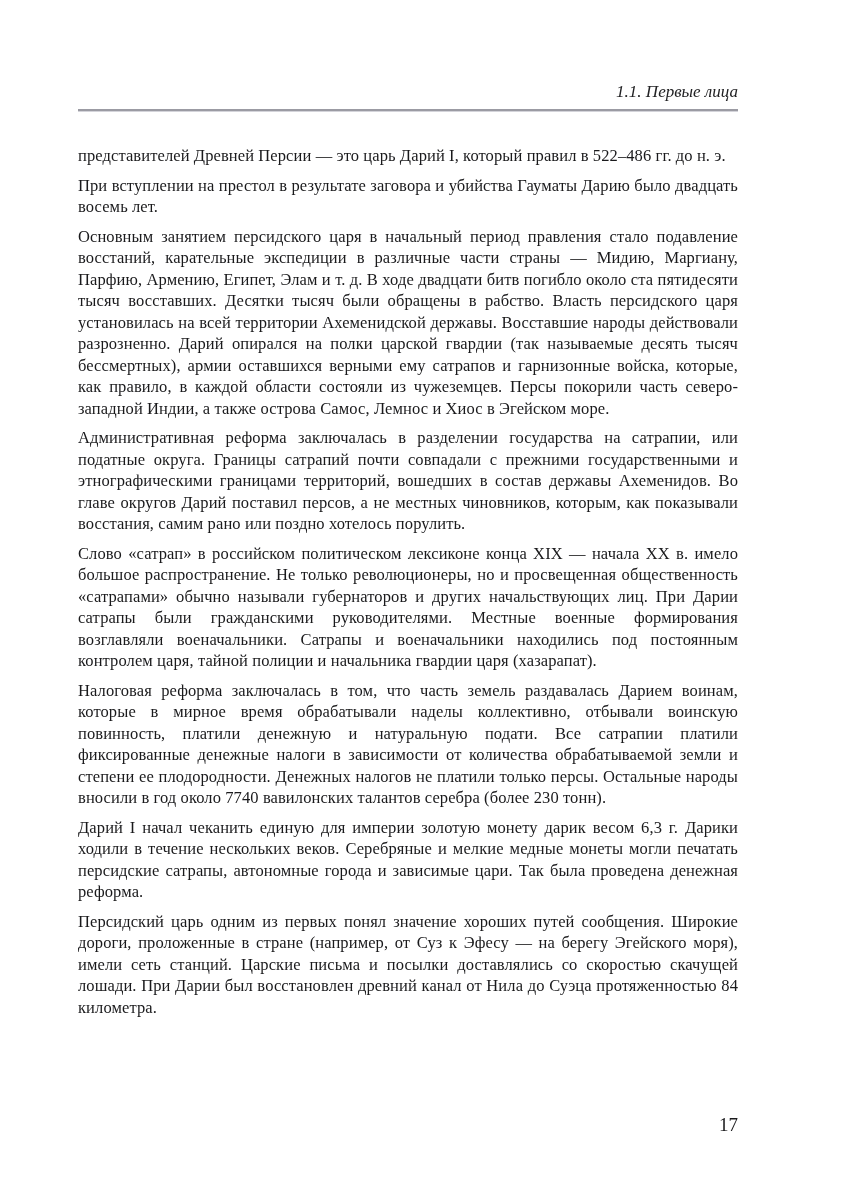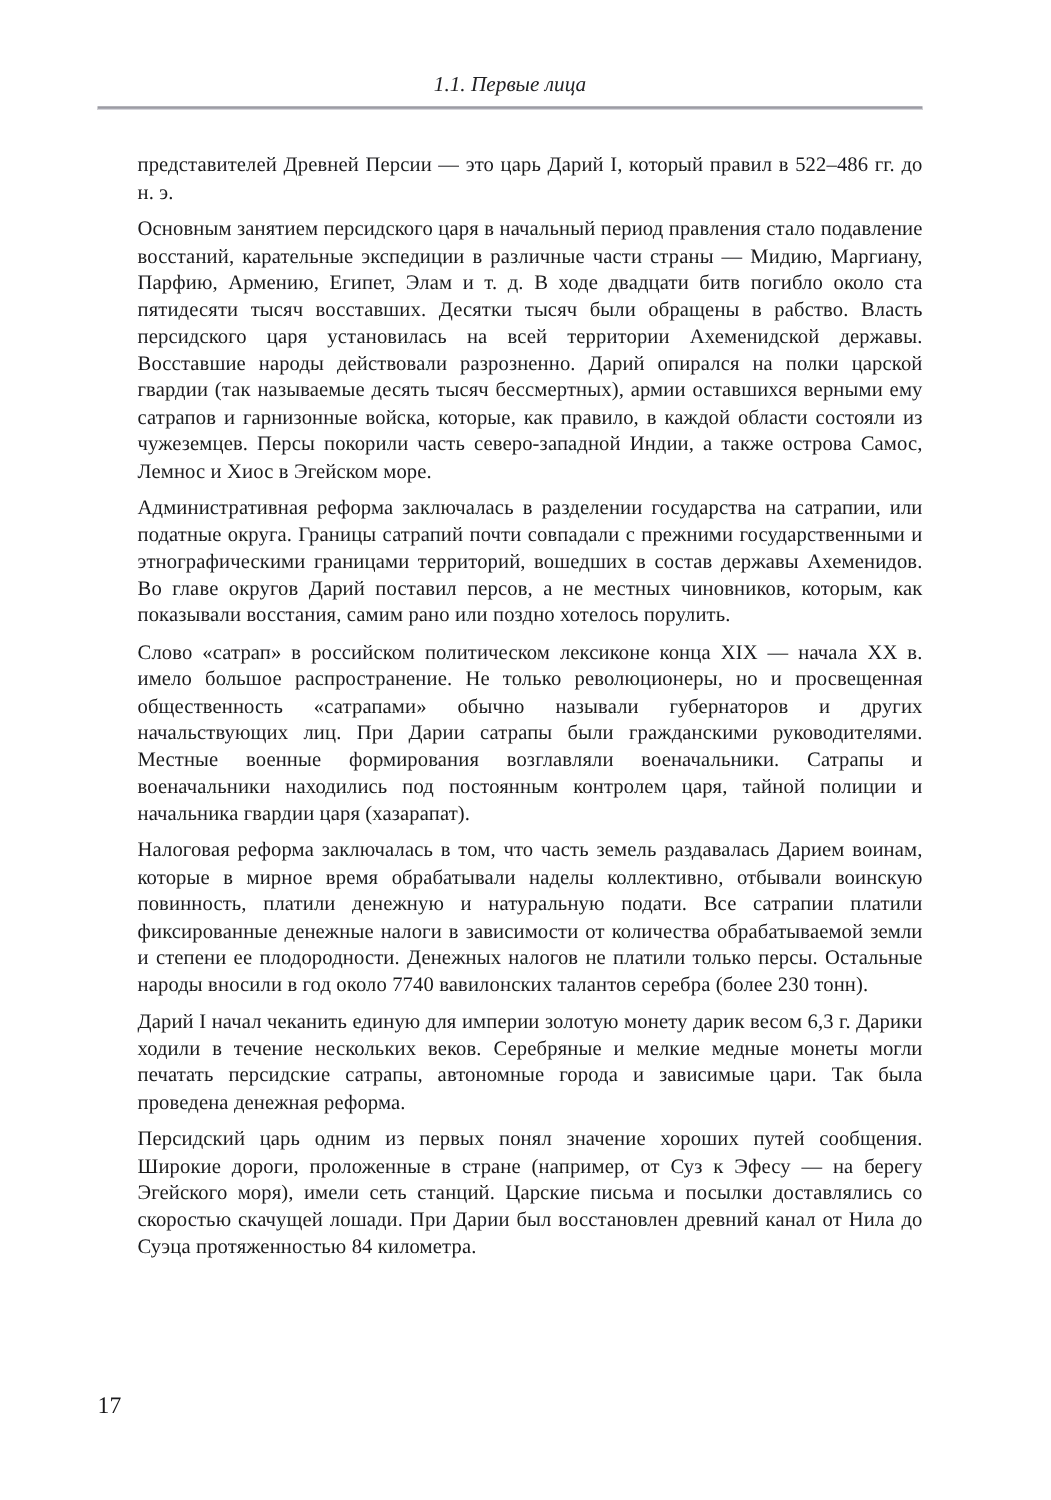--- a/index.html
+++ b/index.html
@@ -19,65 +19,66 @@
   .column {
     position: absolute;
     left: 78px;
     top: 0;
     width: 660px;
   }
   .page-header {
     padding-top: 57px;
   }
   .running-head {
-    text-align: center;
+    text-align: right;
     font-style: italic;
     font-size: 17px;
     line-height: 1.25;
     color: #222224;
     padding-bottom: 7px;
+    margin-top: 24px;
   }
   .header-rule {
     height: 2px;
     background: #9b9ba3;
     border-bottom: 1px solid #d4d4da;
   }
   .body-text {
     margin-top: 33px;
-    margin-left: 32px;
   }
   .body-text p {
     margin: 0 0 8px 0;
     font-size: 16.5px;
     line-height: 21.5px;
     text-align: justify;
     letter-spacing: 0.1px;
     color: #1a1a1c;
   }
   .page-number {
     position: absolute;
     left: 78px;
     top: 1114px;
     width: 660px;
-    text-align: left;
+    text-align: right;
     font-size: 19px;
     color: #1a1a1c;
   }
 </style>
 </head>
 <body>
 
 <div class="page">
   <div class="column">
     <div class="page-header">
       <div class="running-head">1.1. Первые лица</div>
       <div class="header-rule"></div>
     </div>
     <div class="body-text">
       <p>представителей Древней Персии — это царь Дарий I, который правил в 522–486 гг. до н. э.</p>
+      <p>При вступлении на престол в результате заговора и убийства Гауматы Дарию было двадцать восемь лет.</p>
       <p>Основным занятием персидского царя в начальный период правления стало подавление восстаний, карательные экспедиции в различные части страны — Мидию, Маргиану, Парфию, Армению, Египет, Элам и т. д. В ходе двадцати битв погибло около ста пятидесяти тысяч восставших. Десятки тысяч были обращены в рабство. Власть персидского царя установилась на всей территории Ахеменидской державы. Восставшие народы действовали разрозненно. Дарий опирался на полки царской гвардии (так называемые десять тысяч бессмертных), армии оставшихся верными ему сатрапов и гарнизонные войска, которые, как правило, в каждой области состояли из чужеземцев. Персы покорили часть северо-западной Индии, а также острова Самос, Лемнос и Хиос в Эгейском море.</p>
       <p>Административная реформа заключалась в разделении государства на сатрапии, или податные округа. Границы сатрапий почти совпадали с прежними государственными и этнографическими границами территорий, вошедших в состав державы Ахеменидов. Во главе округов Дарий поставил персов, а не местных чиновников, которым, как показывали восстания, самим рано или поздно хотелось порулить.</p>
       <p>Слово «сатрап» в российском политическом лексиконе конца XIX — начала XX в. имело большое распространение. Не только революционеры, но и просвещенная общественность «сатрапами» обычно называли губернаторов и других начальствующих лиц. При Дарии сатрапы были гражданскими руководителями. Местные военные формирования возглавляли военачальники. Сатрапы и военачальники находились под постоянным контролем царя, тайной полиции и начальника гвардии царя (хазарапат).</p>
       <p>Налоговая реформа заключалась в том, что часть земель раздавалась Дарием воинам, которые в мирное время обрабатывали наделы коллективно, отбывали воинскую повинность, платили денежную и натуральную подати. Все сатрапии платили фиксированные денежные налоги в зависимости от количества обрабатываемой земли и степени ее плодородности. Денежных налогов не платили только персы. Остальные народы вносили в год около 7740 вавилонских талантов серебра (более 230 тонн).</p>
       <p>Дарий I начал чеканить единую для империи золотую монету дарик весом 6,3 г. Дарики ходили в течение нескольких веков. Серебряные и мелкие медные монеты могли печатать персидские сатрапы, автономные города и зависимые цари. Так была проведена денежная реформа.</p>
       <p>Персидский царь одним из первых понял значение хороших путей сообщения. Широкие дороги, проложенные в стране (например, от Суз к Эфесу — на берегу Эгейского моря), имели сеть станций. Царские письма и посылки доставлялись со скоростью скачущей лошади. При Дарии был восстановлен древний канал от Нила до Суэца протяженностью 84 километра.</p>
     </div>
   </div>
   <div class="page-number">17</div>
 </div>

